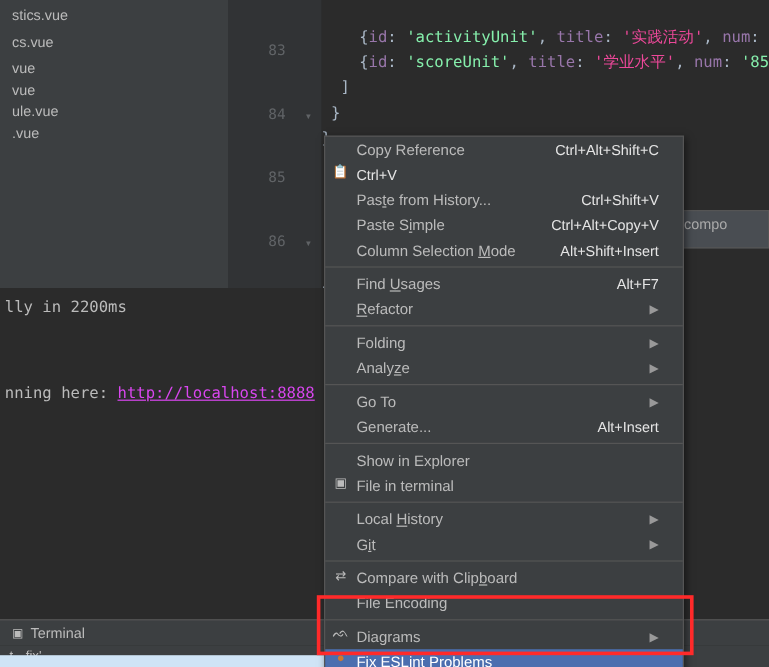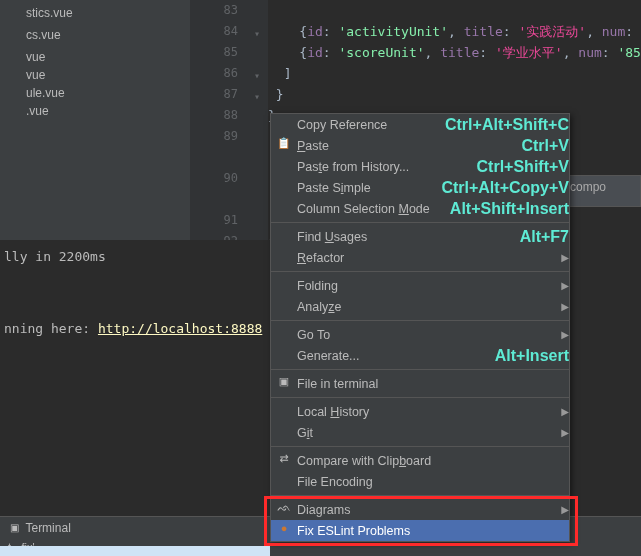--- a/index.html
+++ b/index.html
@@ -11,32 +11,32 @@
     color: #a9b7c6;
     overflow: hidden;
     position: relative;
   }
   .file-tree {
     position: absolute; left: 0; top: 0; width: 190px; height: 240px;
     background: #3c3f41;
     color: #bbbbbb;
     padding-top: 4px;
   }
-  .file-tree .item { padding: 2px 4px 2px 26px; white-space: nowrap; }
+  .file-tree .item { padding: 2px 4px 2px 10px; white-space: nowrap; }
   .gutter {
     position: absolute; left: 190px; top: 0; width: 78px; height: 240px;
     background: #313335;
     color: #606366;
     font-family: Consolas, monospace;
     font-size: 12px;
     text-align: right;
     padding-right: 30px;
     padding-top: 0;
   }
-  .gutter .ln { height: 21px; line-height: 21px; position: relative; }
+  .gutter .ln { height: 21px; line-height: 21px; position: relative; margin-top: 32px; }
   .gutter .ln .fold { position: absolute; right: -22px; top: 2px; color: #606366; font-size: 10px; }
   .editor {
     position: absolute; left: 268px; top: 0; right: 0; height: 240px;
     background: #2b2b2b;
     font-family: Consolas, monospace;
     font-size: 13px;
     line-height: 21px;
     white-space: pre;
     overflow: hidden;
     color: #a9b7c6;
@@ -52,21 +52,21 @@
   }
   .terminal-area {
     position: absolute; left: 0; top: 240px; right: 0; bottom: 34px;
     background: #2b2b2b;
     color: #bbbbbb;
     font-family: Consolas, monospace;
     font-size: 13px;
     padding: 8px 0 0 0;
   }
   .terminal-area .line { padding: 0 4px; line-height: 18px; }
-  .terminal-area a { color: #fef9c3; }
+  .terminal-area a { color: #d946ef; }
   .terminal-tab-bar {
     position: absolute; left: 0; bottom: 18px; right: 0; height: 22px;
     background: #3c3f41; border-top: 1px solid #555;
     display: flex; align-items: center; padding-left: 10px;
     color: #bbbbbb; font-size: 12px;
   }
   .terminal-tab-bar .icon { margin-right: 6px; font-size: 10px; }
   .terminal-subtab {
     position: absolute; left: 0; bottom: 0; right: 0; height: 18px;
     background: #3c3f41; color: #bbb; font-size: 11px; padding-left: 8px;
@@ -76,25 +76,25 @@
     position: absolute; left: 270px; top: 113px; width: 300px;
     background: #3c3f41;
     border: 1px solid #555;
     box-shadow: 2px 2px 6px rgba(0,0,0,0.5);
     color: #bbbbbb;
     font-size: 12.5px;
     z-index: 10;
   }
   .context-menu .row {
     display: flex; align-items: center;
-    height: 21px; padding: 0 0 0 26px;
+    height: 21px; padding: 0 20px 0 26px;
     position: relative;
   }
   .context-menu .row .lbl { flex: 1; white-space: nowrap; }
-  .context-menu .row .sc { color: #5eead4; font-size: 16px; white-space: nowrap; font-weight: bold; }
+  .context-menu .row .sc { color: #e5e5e5; font-size: 12px; white-space: nowrap; }
   .context-menu .row .arr { color: #999; font-size: 10px; padding-left: 6px; }
   .context-menu .row .ico { position: absolute; left: 5px; top: 2px; width: 16px; text-align: center; font-size: 11px; }
   .context-menu .sep { height: 1px; background: #555; margin: 3px 0; }
   .context-menu .row.sel { background: #4b6eaf; color: #fff; }
   .mn { text-decoration: underline; }
   .red-box {
     position: absolute; left: 264px; top: 496px; width: 314px; height: 50px;
     border: 3px solid #ff2a2a; z-index: 20; pointer-events: none;
   }
   .dot-orange { color: #cc7832; }
@@ -163,21 +163,20 @@
 <div class="terminal-subtab">t --fix'</div>
 <div class="bottom-thumbs"></div>
 
 <div class="context-menu" id="ctxmenu">
     <div class="row">
       <span class="lbl">Copy Reference</span>
       <span class="sc">Ctrl+Alt+Shift+C</span>
     </div>
     <div class="row">
       <span class="ico">📋</span>
-      <span class="lbl"><span class="mn">P</span>aste</span>
       <span class="sc">Ctrl+V</span>
     </div>
     <div class="row">
       <span class="lbl">Pas<span class="mn">t</span>e from History...</span>
       <span class="sc">Ctrl+Shift+V</span>
     </div>
     <div class="row">
       <span class="lbl">Paste S<span class="mn">i</span>mple</span>
       <span class="sc">Ctrl+Alt+Copy+V</span>
     </div>
@@ -206,20 +205,23 @@
     <div class="sep"></div>
     <div class="row">
       <span class="lbl">Go To</span>
       <span class="arr">▶</span>
     </div>
     <div class="row">
       <span class="lbl">Generate...</span>
       <span class="sc">Alt+Insert</span>
     </div>
     <div class="sep"></div>
+    <div class="row">
+      <span class="lbl">Show in Explorer</span>
+    </div>
     <div class="row">
       <span class="ico">▣</span>
       <span class="lbl">File in terminal</span>
     </div>
     <div class="sep"></div>
     <div class="row">
       <span class="lbl">Local <span class="mn">H</span>istory</span>
       <span class="arr">▶</span>
     </div>
     <div class="row">

